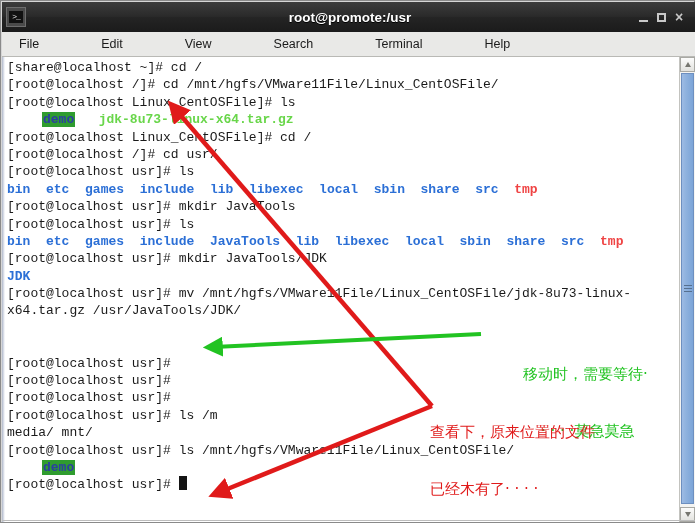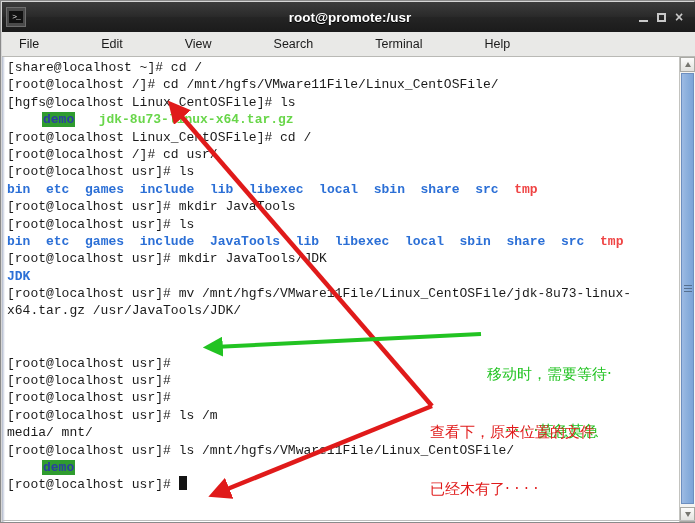--- a/index.html
+++ b/index.html
@@ -210,21 +210,21 @@
     width: 695px; height: 523px;
     pointer-events: none;
   }
   .anno {
     position: absolute;
     font-family: "DejaVu Sans", sans-serif;
     font-size: 15px;
     line-height: 19px;
     white-space: pre;
   }
-  .anno-green { color: #22c322; }
+  .anno-green { color: #22c322; margin-left: 36px; }
   .anno-red   { color: #e01a1a; }
   .bottombar {
     position: absolute; left: 1px; bottom: 1px;
     width: 693px; height: 1px;
     background: #bdbdbd;
   }
 </style>
 </head>
 <body>
 
@@ -249,21 +249,21 @@
     <div class="menu-item">Search</div>
     <div class="menu-item">Terminal</div>
     <div class="menu-item">Help</div>
   </div>
 
   <div class="term-wrap">
     <div class="term-leftedge"></div>
     <div class="term" id="term">
         <div class="line"><span>[share@localhost ~]# cd /</span></div>
         <div class="line"><span>[root@localhost /]# cd /mnt/hgfs/VMware11File/Linux_CentOSFile/</span></div>
-        <div class="line"><span>[hgfs@localhost Linux_CentOSFile]# ls</span></div>
+        <div class="line"><span>[root@localhost Linux_CentOSFile]# ls</span></div>
         <div class="line"><span class="clr-demo">demo</span><span>   </span><span class="clr-arch">jdk-8u73-linux-x64.tar.gz</span></div>
         <div class="line"><span>[root@localhost Linux_CentOSFile]# cd /</span></div>
         <div class="line"><span>[root@localhost /]# cd usr/</span></div>
         <div class="line"><span>[root@localhost usr]# ls</span></div>
         <div class="line"><span class="clr-dir">bin</span><span>  </span><span class="clr-dir">etc</span><span>  </span><span class="clr-dir">games</span><span>  </span><span class="clr-dir">include</span><span>  </span><span class="clr-dir">lib</span><span>  </span><span class="clr-dir">libexec</span><span>  </span><span class="clr-dir">local</span><span>  </span><span class="clr-dir">sbin</span><span>  </span><span class="clr-dir">share</span><span>  </span><span class="clr-dir">src</span><span>  </span><span class="clr-sticky">tmp</span></div>
         <div class="line"><span>[root@localhost usr]# mkdir JavaTools</span></div>
         <div class="line"><span>[root@localhost usr]# ls</span></div>
         <div class="line"><span class="clr-dir">bin</span><span>  </span><span class="clr-dir">etc</span><span>  </span><span class="clr-dir">games</span><span>  </span><span class="clr-dir">include</span><span>  </span><span class="clr-dir">JavaTools</span><span>  </span><span class="clr-dir">lib</span><span>  </span><span class="clr-dir">libexec</span><span>  </span><span class="clr-dir">local</span><span>  </span><span class="clr-dir">sbin</span><span>  </span><span class="clr-dir">share</span><span>  </span><span class="clr-dir">src</span><span>  </span><span class="clr-sticky">tmp</span></div>
         <div class="line"><span>[root@localhost usr]# mkdir JavaTools/JDK</span></div>
         <div class="line"><span class="clr-dir">JDK</span></div>

